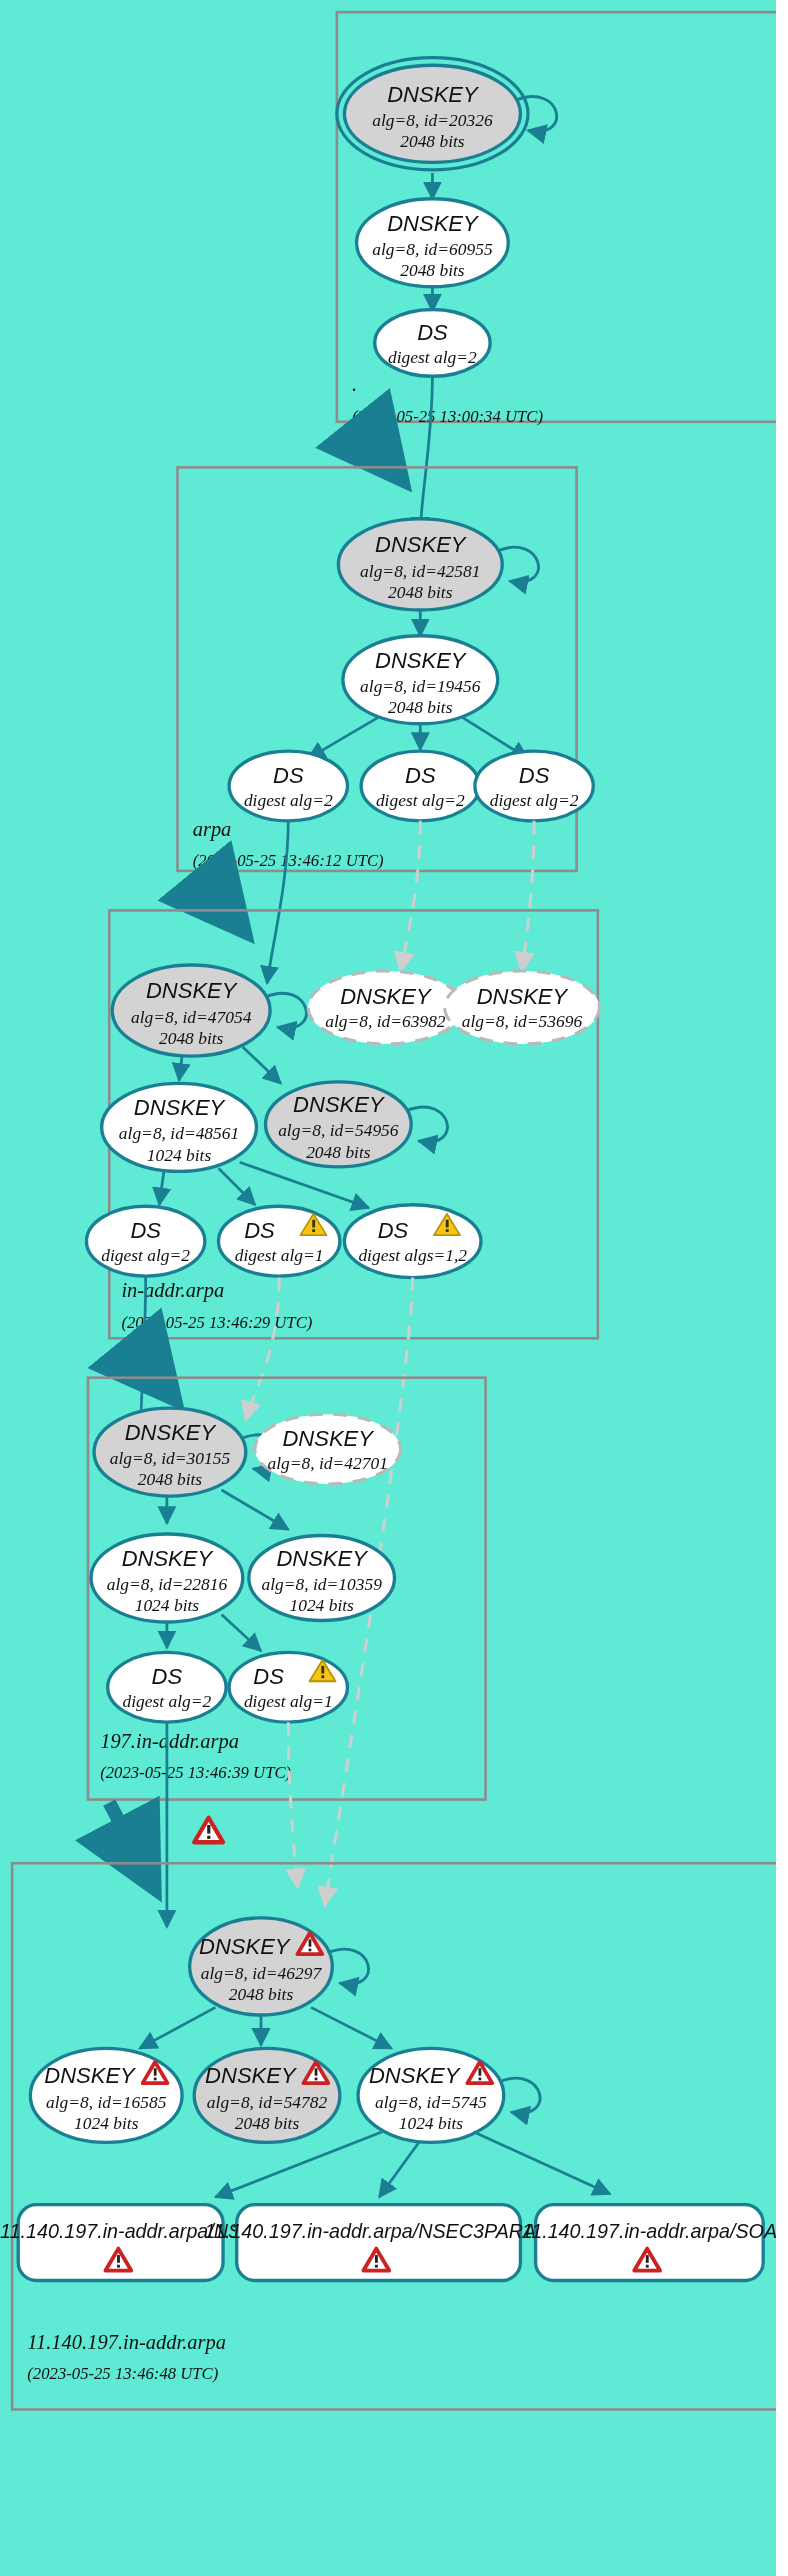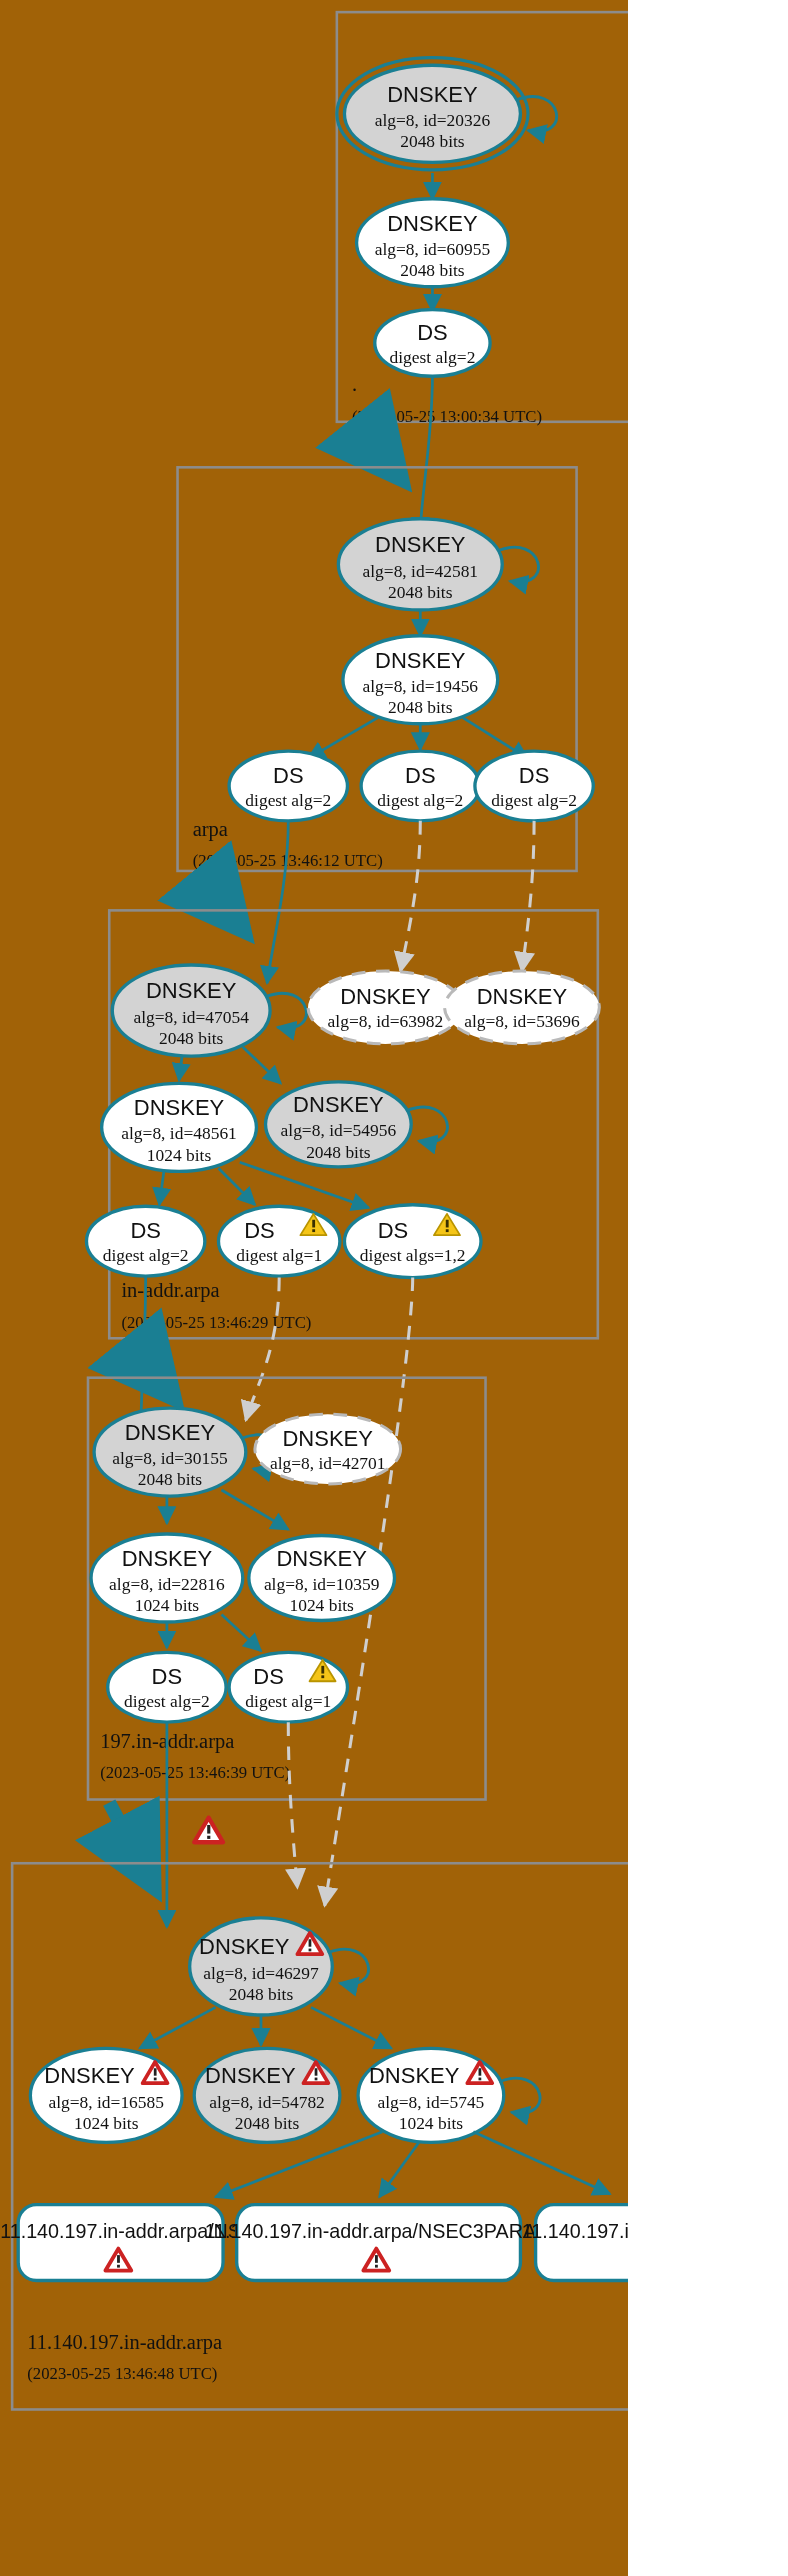--- a/index.html
+++ b/index.html
@@ -1,17 +1,17 @@
 <!DOCTYPE html>
 <html style="font-size:14.4px"><head>
 <meta charset="utf-8">
 <style>
   html,body{margin:0;padding:0;background:#ffffff;}
   body{font-family:"Liberation Sans",sans-serif;}
-  #stage{position:relative;width:628px;height:2576px;background:#a16207;overflow:hidden;}
+  #stage{position:relative;width:776px;height:2576px;background:#5eead4;overflow:hidden;font-style:italic;}
   #svgroot{position:absolute;left:0;top:0;width:789px;height:2576px;}
   .lbl-title{font-family:"Liberation Sans",sans-serif;font-size:14.5px;fill:#111;}
   .lbl-sub{font-family:"Liberation Serif",serif;font-size:11.5px;fill:#111;}
   .lbl-zone{font-family:"Liberation Serif",serif;font-size:13.5px;fill:#111;}
   .lbl-zone-ts{font-family:"Liberation Serif",serif;font-size:11px;fill:#111;}
   .lbl-rr{font-family:"Liberation Sans",sans-serif;font-size:13px;fill:#111;}
 </style>
 </head>
 <body>
 

